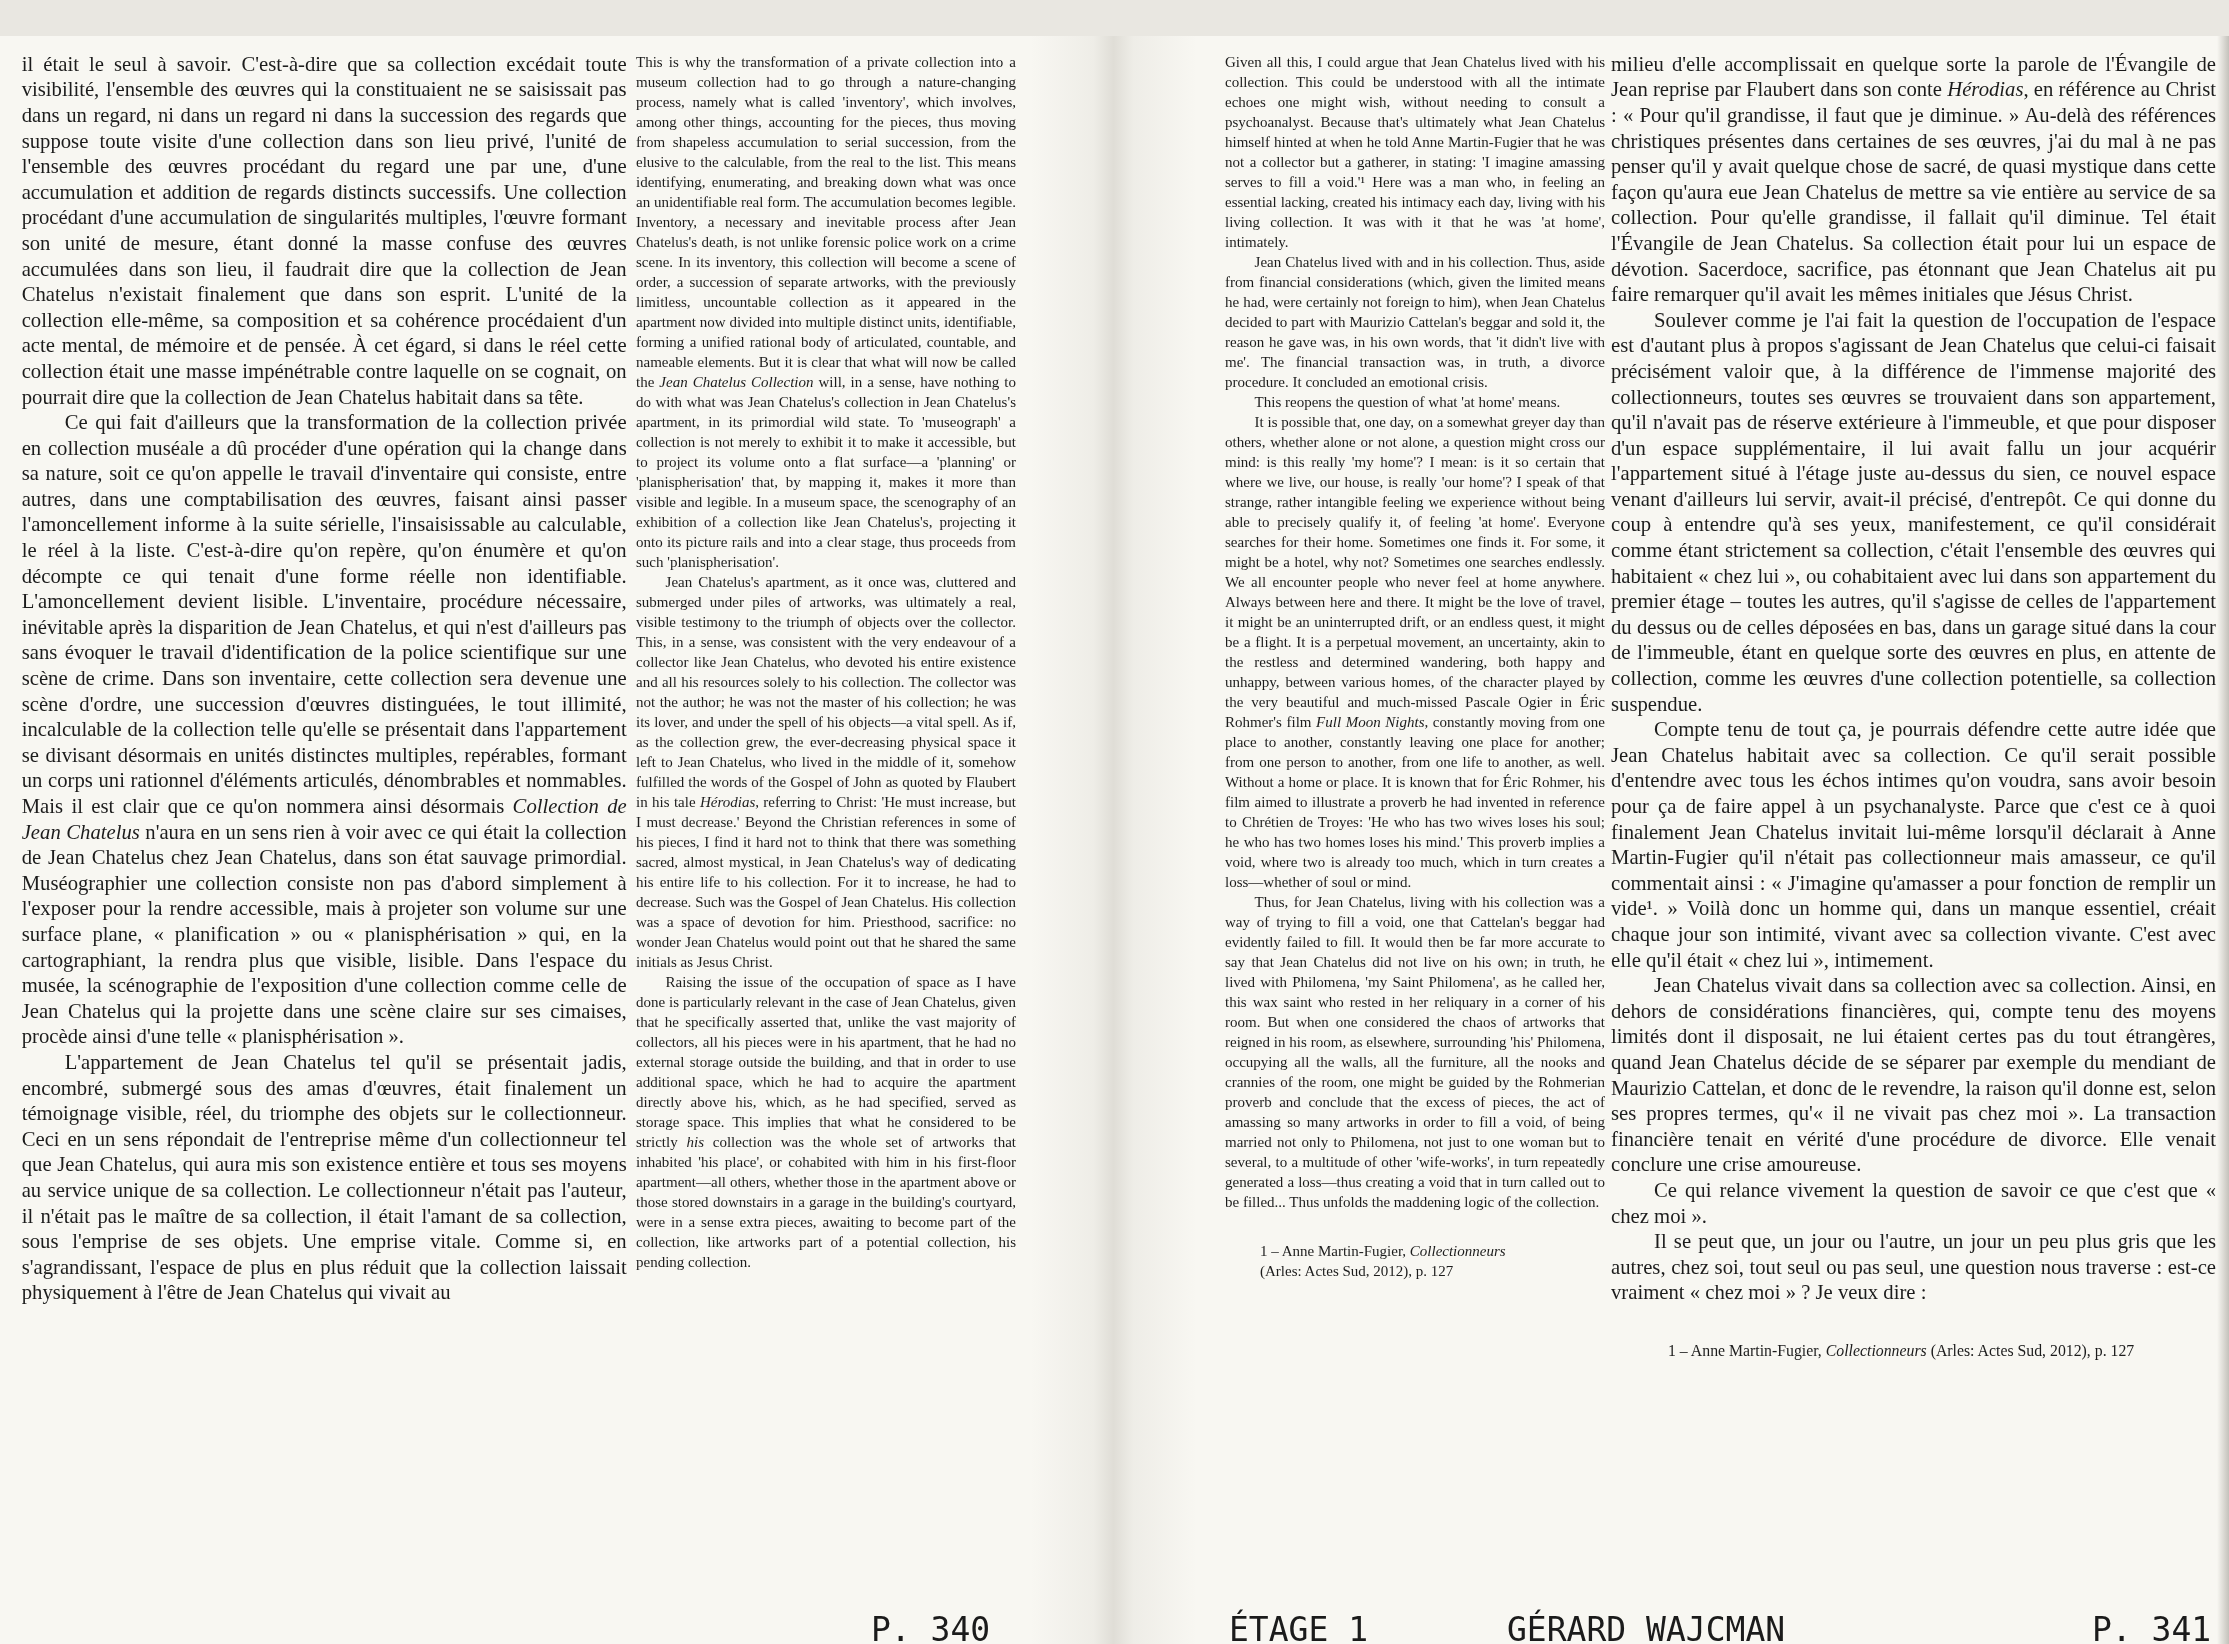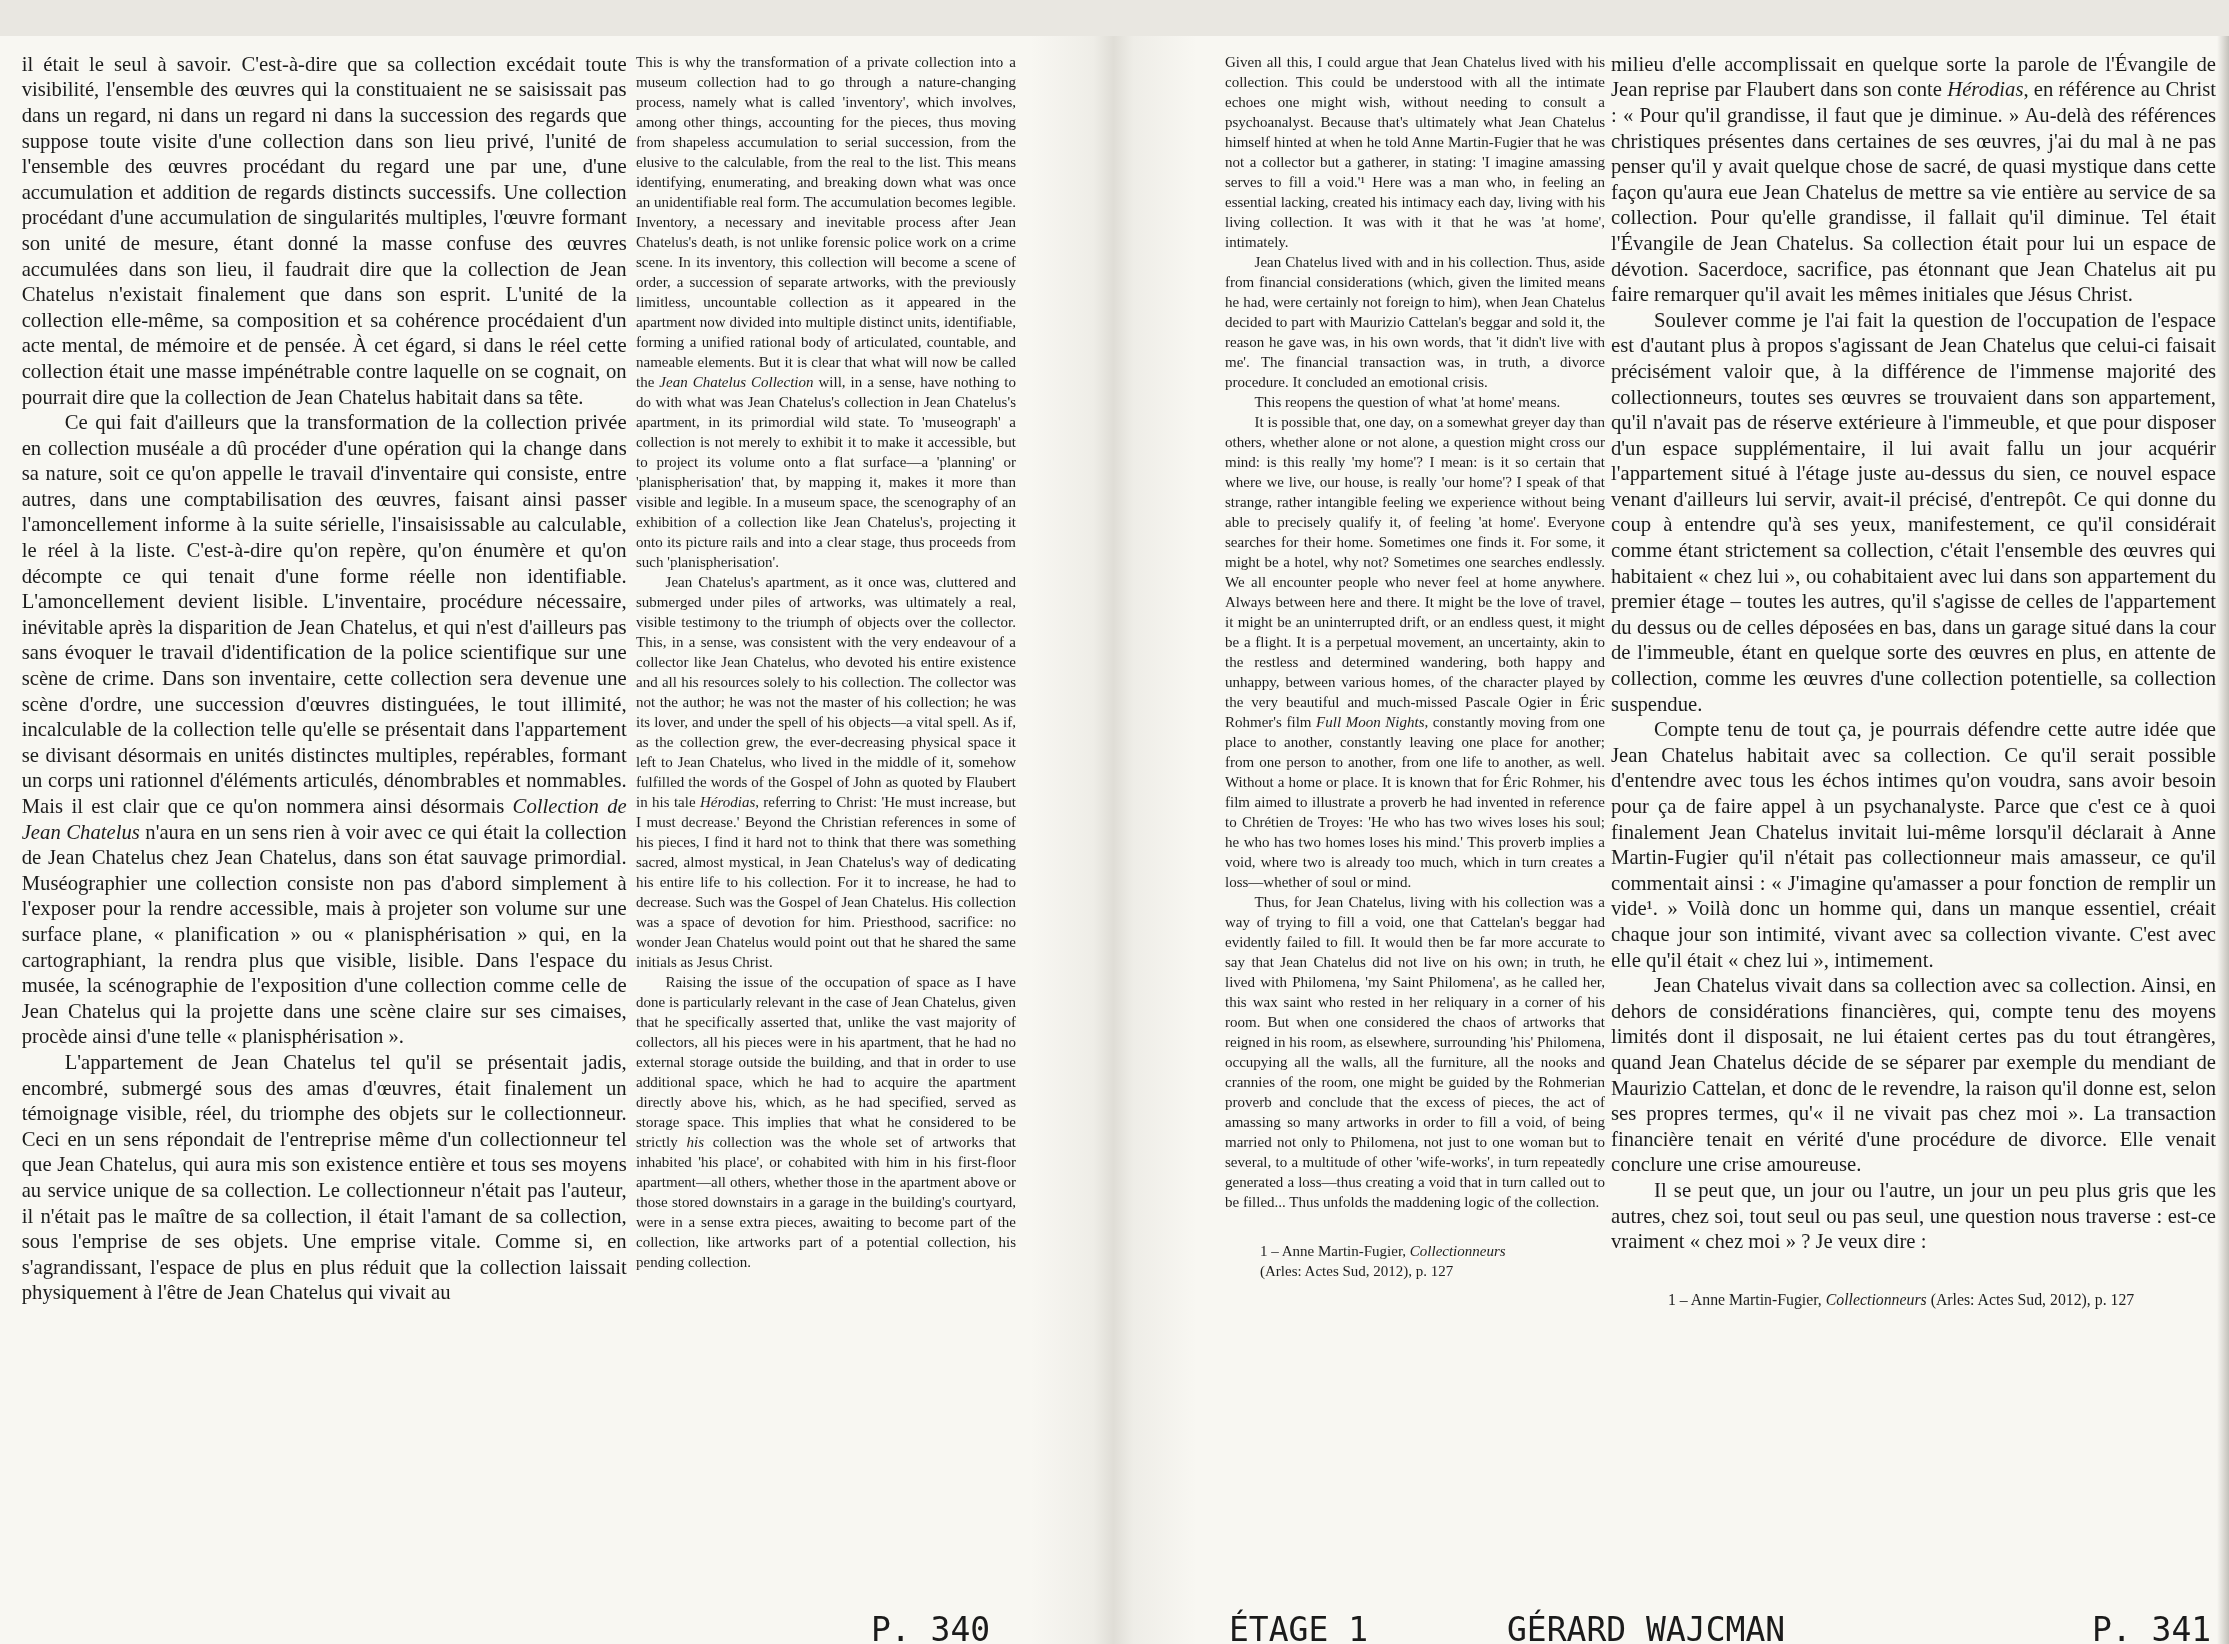--- a/index.html
+++ b/index.html
@@ -105,20 +105,21 @@
         </div>
       <div class="footnote-en">1 – Anne Martin-Fugier, <em>Collectionneurs</em> (Arles: Actes Sud, 2012), p. 127</div>
     </div>
 
     <div class="col col-fr-right fr" lang="fr">
       <div>
           <p class="para">milieu d'elle accomplissait en quelque sorte la parole de l'Évangile de Jean reprise par Flaubert dans son conte <em>Hérodias</em>, en référence au Christ : « Pour qu'il grandisse, il faut que je diminue. » Au-delà des références christiques présentes dans certaines de ses œuvres, j'ai du mal à ne pas penser qu'il y avait quelque chose de sacré, de quasi mystique dans cette façon qu'aura eue Jean Chatelus de mettre sa vie entière au service de sa collection. Pour qu'elle grandisse, il fallait qu'il diminue. Tel était l'Évangile de Jean Chatelus. Sa collection était pour lui un espace de dévotion. Sacerdoce, sacrifice, pas étonnant que Jean Chatelus ait pu faire remarquer qu'il avait les mêmes initiales que Jésus Christ.</p>
           <p class="para">Soulever comme je l'ai fait la question de l'occupation de l'espace est d'autant plus à propos s'agissant de Jean Chatelus que celui-ci faisait précisément valoir que, à la différence de l'immense majorité des collectionneurs, toutes ses œuvres se trouvaient dans son appartement, qu'il n'avait pas de réserve extérieure à l'immeuble, et que pour disposer d'un espace supplémentaire, il lui avait fallu un jour acquérir l'appartement situé à l'étage juste au-dessus du sien, ce nouvel espace venant d'ailleurs lui servir, avait-il précisé, d'entrepôt. Ce qui donne du coup à entendre qu'à ses yeux, manifestement, ce qu'il considérait comme étant strictement sa collection, c'était l'ensemble des œuvres qui habitaient « chez lui », ou cohabitaient avec lui dans son appartement du premier étage – toutes les autres, qu'il s'agisse de celles de l'appartement du dessus ou de celles déposées en bas, dans un garage situé dans la cour de l'immeuble, étant en quelque sorte des œuvres en plus, en attente de collection, comme les œuvres d'une collection potentielle, sa collection suspendue.</p>
           <p class="para">Compte tenu de tout ça, je pourrais défendre cette autre idée que Jean Chatelus habitait avec sa collection. Ce qu'il serait possible d'entendre avec tous les échos intimes qu'on voudra, sans avoir besoin pour ça de faire appel à un psychanalyste. Parce que c'est ce à quoi finalement Jean Chatelus invitait lui-même lorsqu'il déclarait à Anne Martin-Fugier qu'il n'était pas collectionneur mais amasseur, ce qu'il commentait ainsi : « J'imagine qu'amasser a pour fonction de remplir un vide¹. » Voilà donc un homme qui, dans un manque essentiel, créait chaque jour son intimité, vivant avec sa collection vivante. C'est avec elle qu'il était « chez lui », intimement.</p>
           <p class="para">Jean Chatelus vivait dans sa collection avec sa collection. Ainsi, en dehors de considérations financières, qui, compte tenu des moyens limités dont il disposait, ne lui étaient certes pas du tout étrangères, quand Jean Chatelus décide de se séparer par exemple du mendiant de Maurizio Cattelan, et donc de le revendre, la raison qu'il donne est, selon ses propres termes, qu'« il ne vivait pas chez moi ». La transaction financière tenait en vérité d'une procédure de divorce. Elle venait conclure une crise amoureuse.</p>
+          <p class="para">Ce qui relance vivement la question de savoir ce que c'est que « chez moi ».</p>
           <p class="para">Il se peut que, un jour ou l'autre, un jour un peu plus gris que les autres, chez soi, tout seul ou pas seul, une question nous traverse : est-ce vraiment « chez moi » ? Je veux dire :</p>
         </div>
       <div class="footnote-fr">1 – Anne Martin-Fugier, <em>Collectionneurs</em> (Arles: Actes Sud, 2012), p. 127</div>
     </div>
   </section>
 
   <div class="spine"></div>
 
   <div class="edge-right"></div>
 

